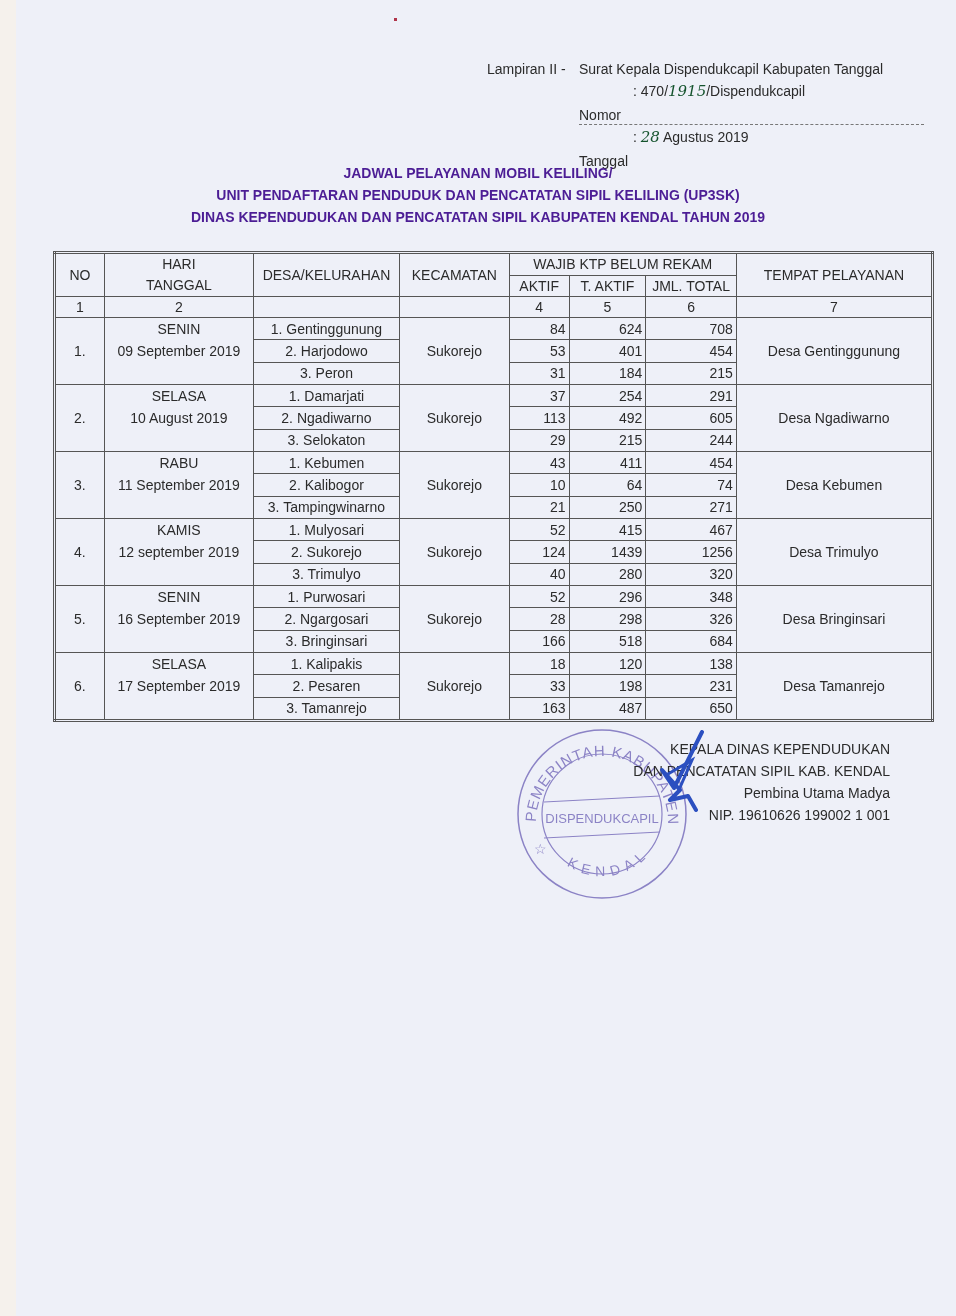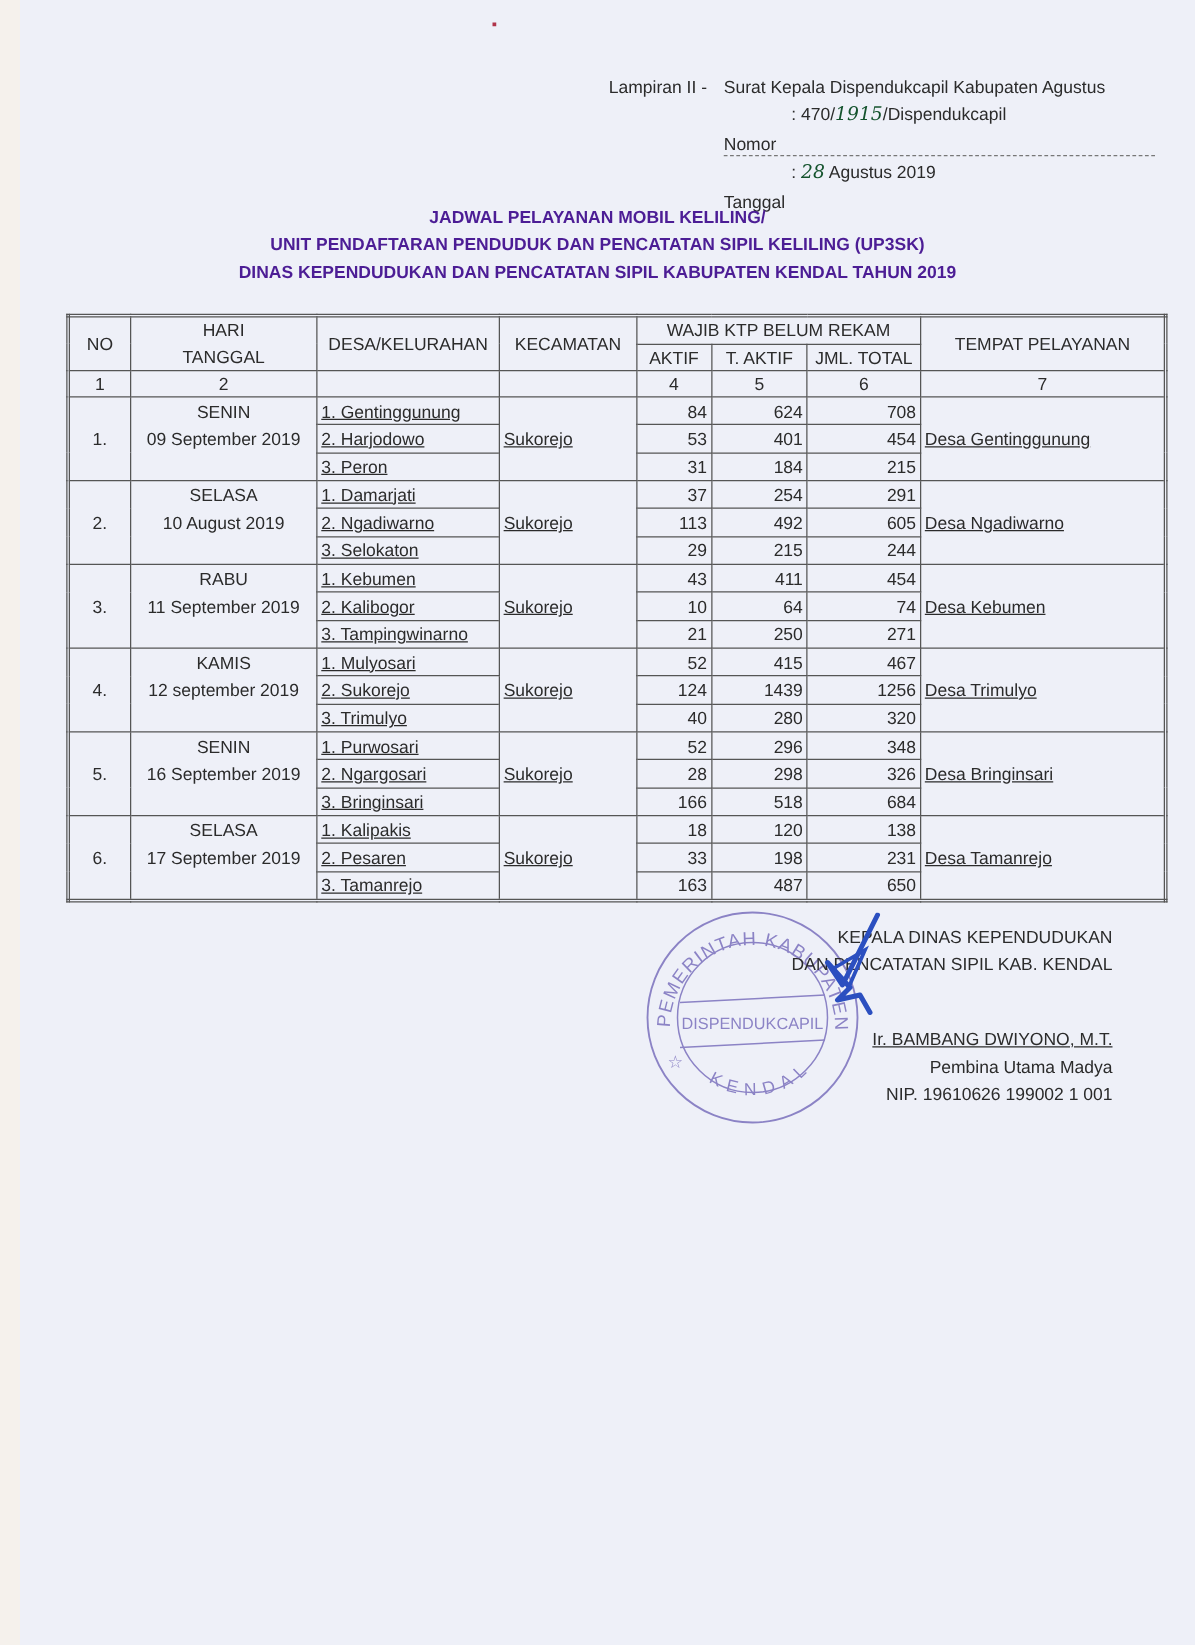--- a/index.html
+++ b/index.html
@@ -23,37 +23,37 @@
   .ref-dash { position: absolute; left: 579px; top: 124px; width: 345px; border-top: 1px dashed #777; }
   .title-block { position: absolute; left: 0; top: 162px; width: 956px; text-align: center; font-weight: bold; font-size: 14px; line-height: 22px; color: #4c1d95; }
   table.sched {
     position: absolute; left: 53px; top: 251px; width: 881px;
     border-collapse: collapse; font-size: 14px;
     border: 3px double #555;
   }
   table.sched td, table.sched th { border: 1px solid #555; padding: 0 3px; font-weight: normal; height: 20px; line-height: 20px; vertical-align: middle; }
   .c { text-align: center; }
   .r { text-align: right; }
-  .l { text-align: left; text-decoration: underline; }
+  .l { text-align: center; }
   .multi div { line-height: 22px; }
   .signature { position: absolute; left: 560px; top: 738px; width: 330px; font-size: 14px; line-height: 22px; text-align: right; }
   .sig-name { text-decoration: underline; margin-top: 38px; }
   .stamp { position: absolute; left: 514px; top: 726px; width: 176px; height: 176px; opacity: 0.75; }
   .scribble { position: absolute; left: 640px; top: 730px; width: 80px; height: 90px; }
 </style>
 </head>
 <body>
 
 <div class="page"></div>
 <div class="speck"></div>
 
 <div class="ref-block">
   <div class="ref-row">
     <span class="ref-lead">Lampiran II -</span>
-    <span>Surat Kepala Dispendukcapil Kabupaten Agustus</span>
+    <span>Surat Kepala Dispendukcapil Kabupaten Tanggal</span>
   </div>
   <div class="ref-row">
     <span class="ref-indent"></span>
     <span class="ref-key">Nomor</span>
     <span>
       <span>: 470/</span><span class="hand">1915</span><span>/Dispendukcapil</span>
     </span>
   </div>
   <div class="ref-row">
     <span class="ref-indent"></span>
@@ -281,21 +281,20 @@
   <line x1="30" y1="112" x2="146" y2="106" stroke="#6b5fb5" stroke-width="1.2"></line>
   <text font-size="15" fill="#6b5fb5" font-family="Liberation Sans, sans-serif" letter-spacing="1"><textPath href="#arcTop" id="stamp-top">PEMERINTAH KABUPATEN</textPath></text>
   <text font-size="14" fill="#6b5fb5" font-family="Liberation Sans, sans-serif" letter-spacing="6"><textPath href="#arcBot" startOffset="25%" id="stamp-bot">KENDAL</textPath></text>
   <text x="88" y="97" font-size="13" text-anchor="middle" fill="#6b5fb5" font-family="Liberation Sans, sans-serif" id="stamp-center">DISPENDUKCAPIL</text>
   <text x="20" y="128" font-size="14" fill="#6b5fb5">☆</text>
 </svg>
 
 <div class="signature">
   <div>KEPALA DINAS KEPENDUDUKAN</div>
   <div>DAN PENCATATAN SIPIL KAB. KENDAL</div>
-  <div class="sig-name">Ir. BAMBANG DWIYONO, M.T.</div>
   <div>Pembina Utama Madya</div>
   <div>NIP. 19610626 199002 1 001</div>
 </div>
 
 <svg class="scribble" viewBox="0 0 80 90">
   <path d="M62 2 L34 58 L22 40 L40 60 L30 70 L48 66 L56 80" fill="none" stroke="#2b4fc0" stroke-width="4" stroke-linecap="round" stroke-linejoin="round"></path>
   <path d="M28 44 L52 30 L38 62" fill="none" stroke="#2b4fc0" stroke-width="3" stroke-linecap="round"></path>
 </svg>
 
 </body></html>

